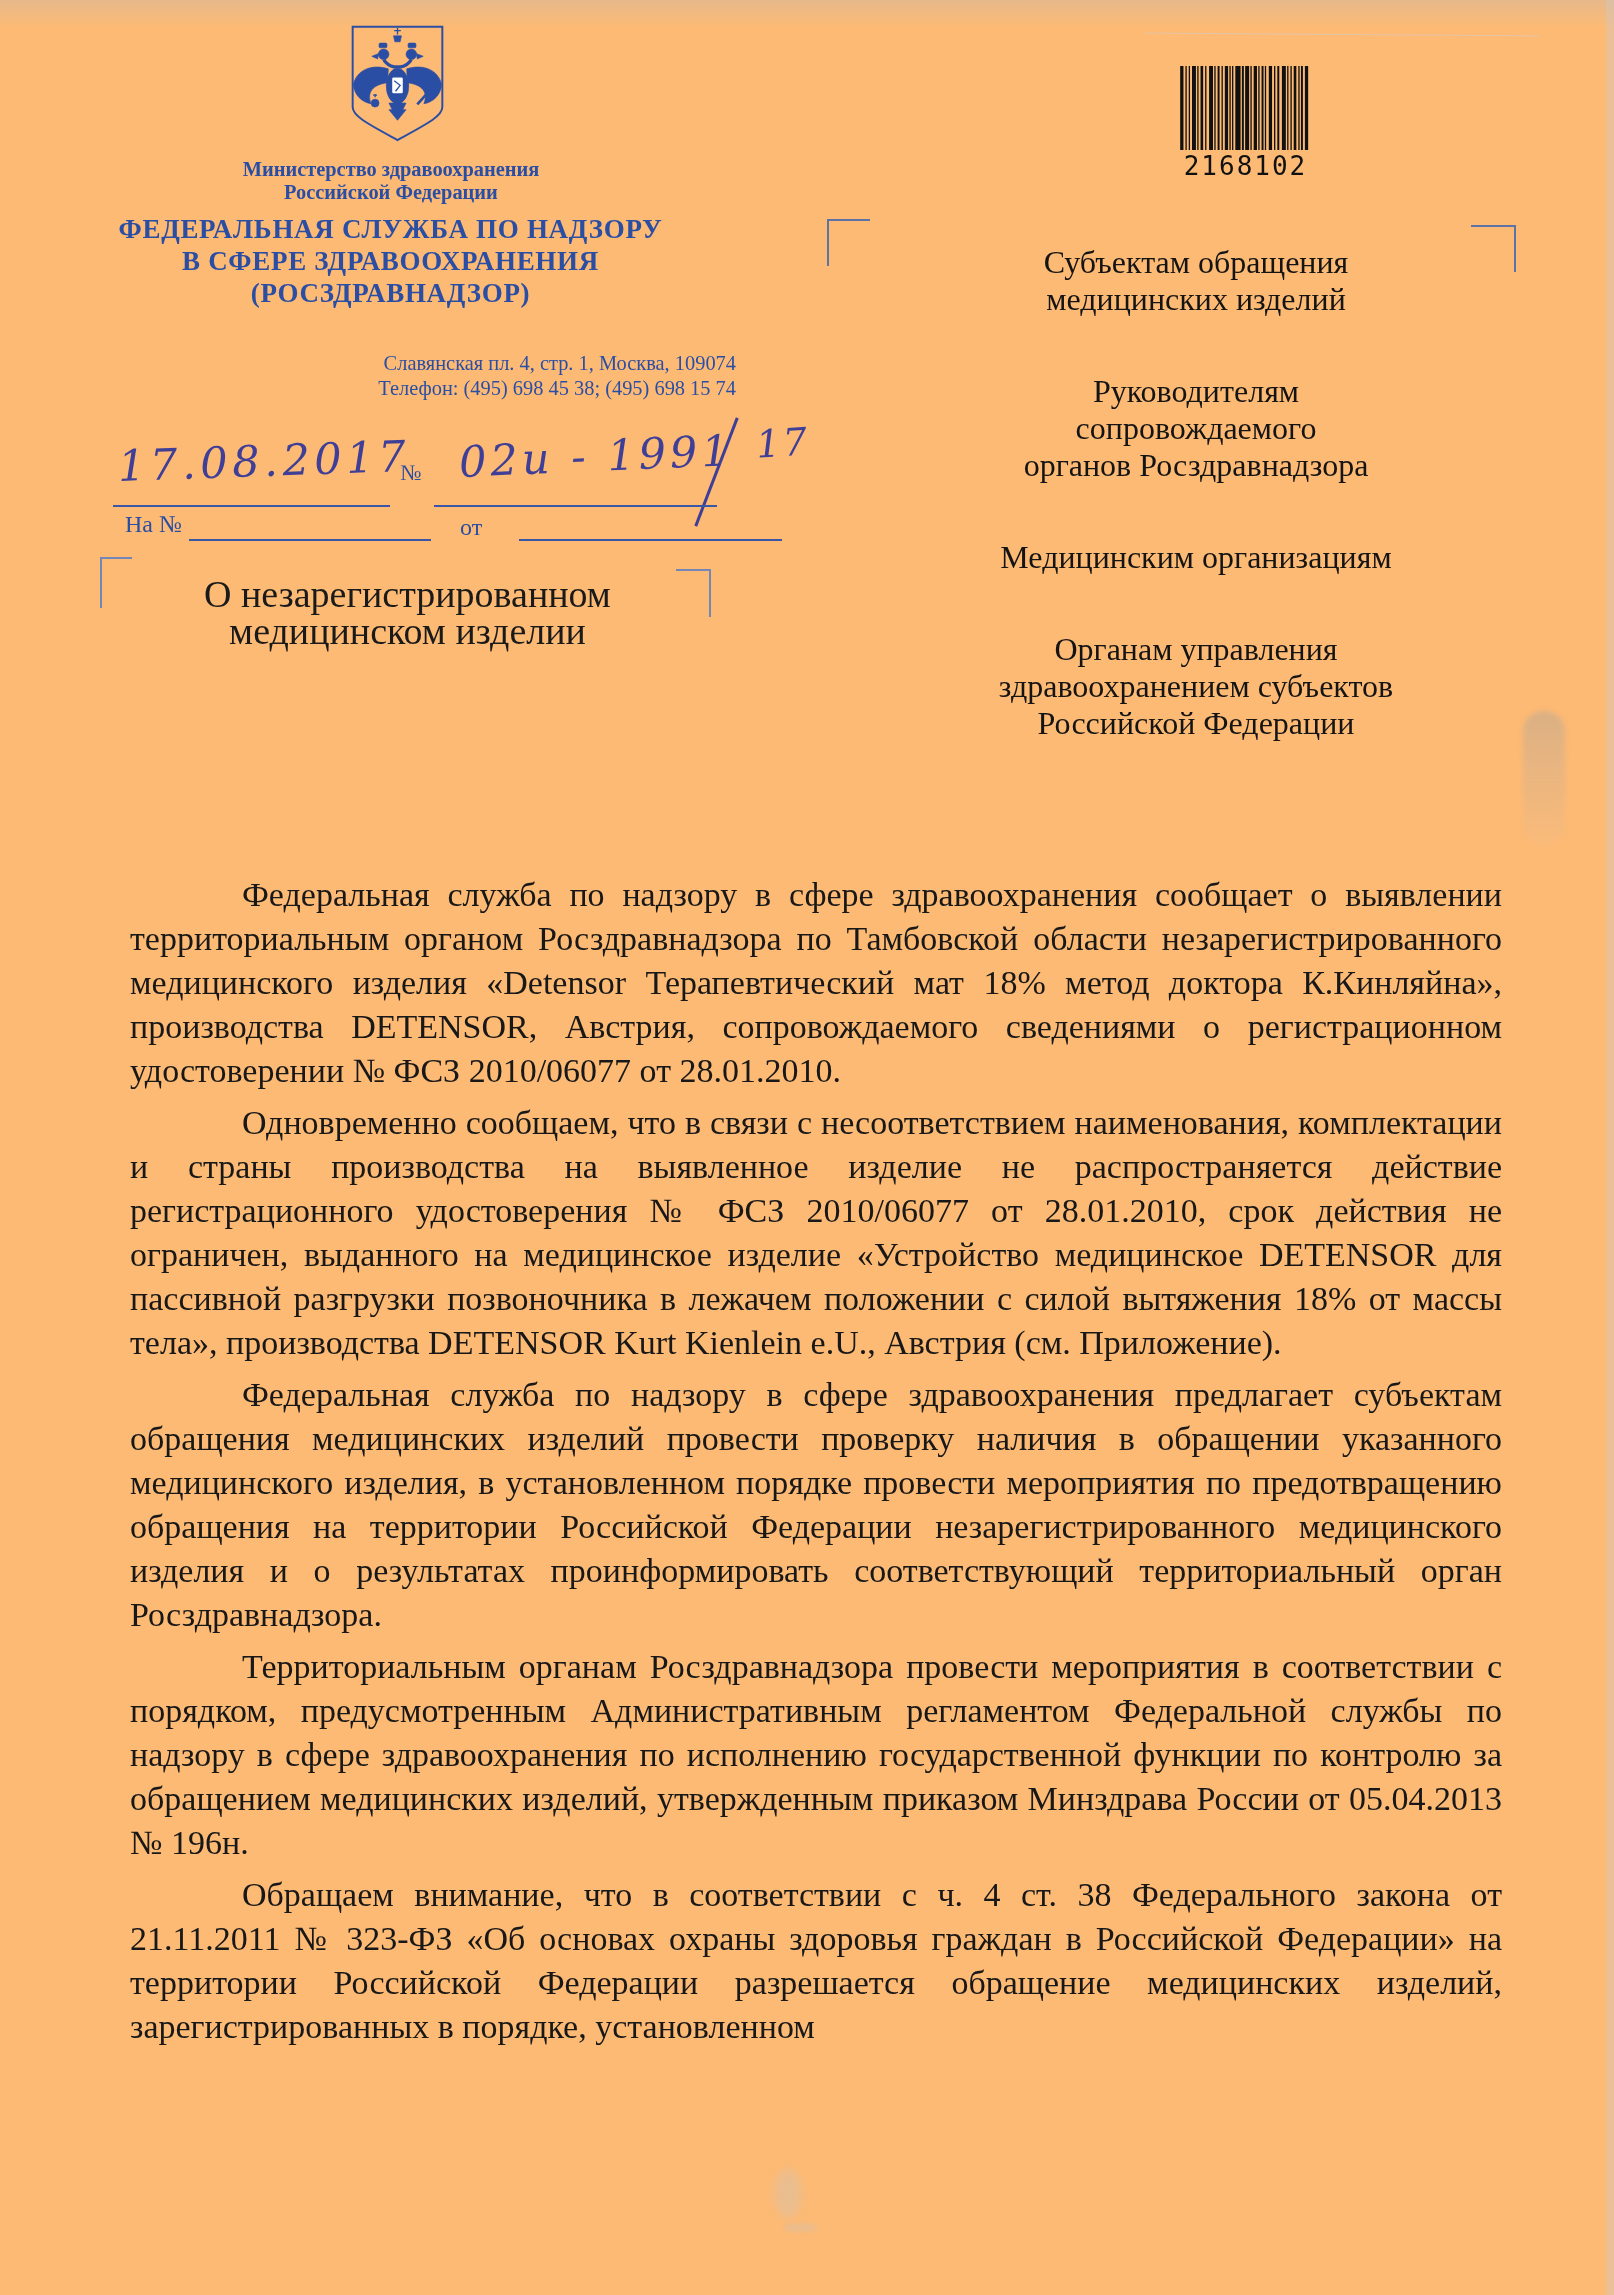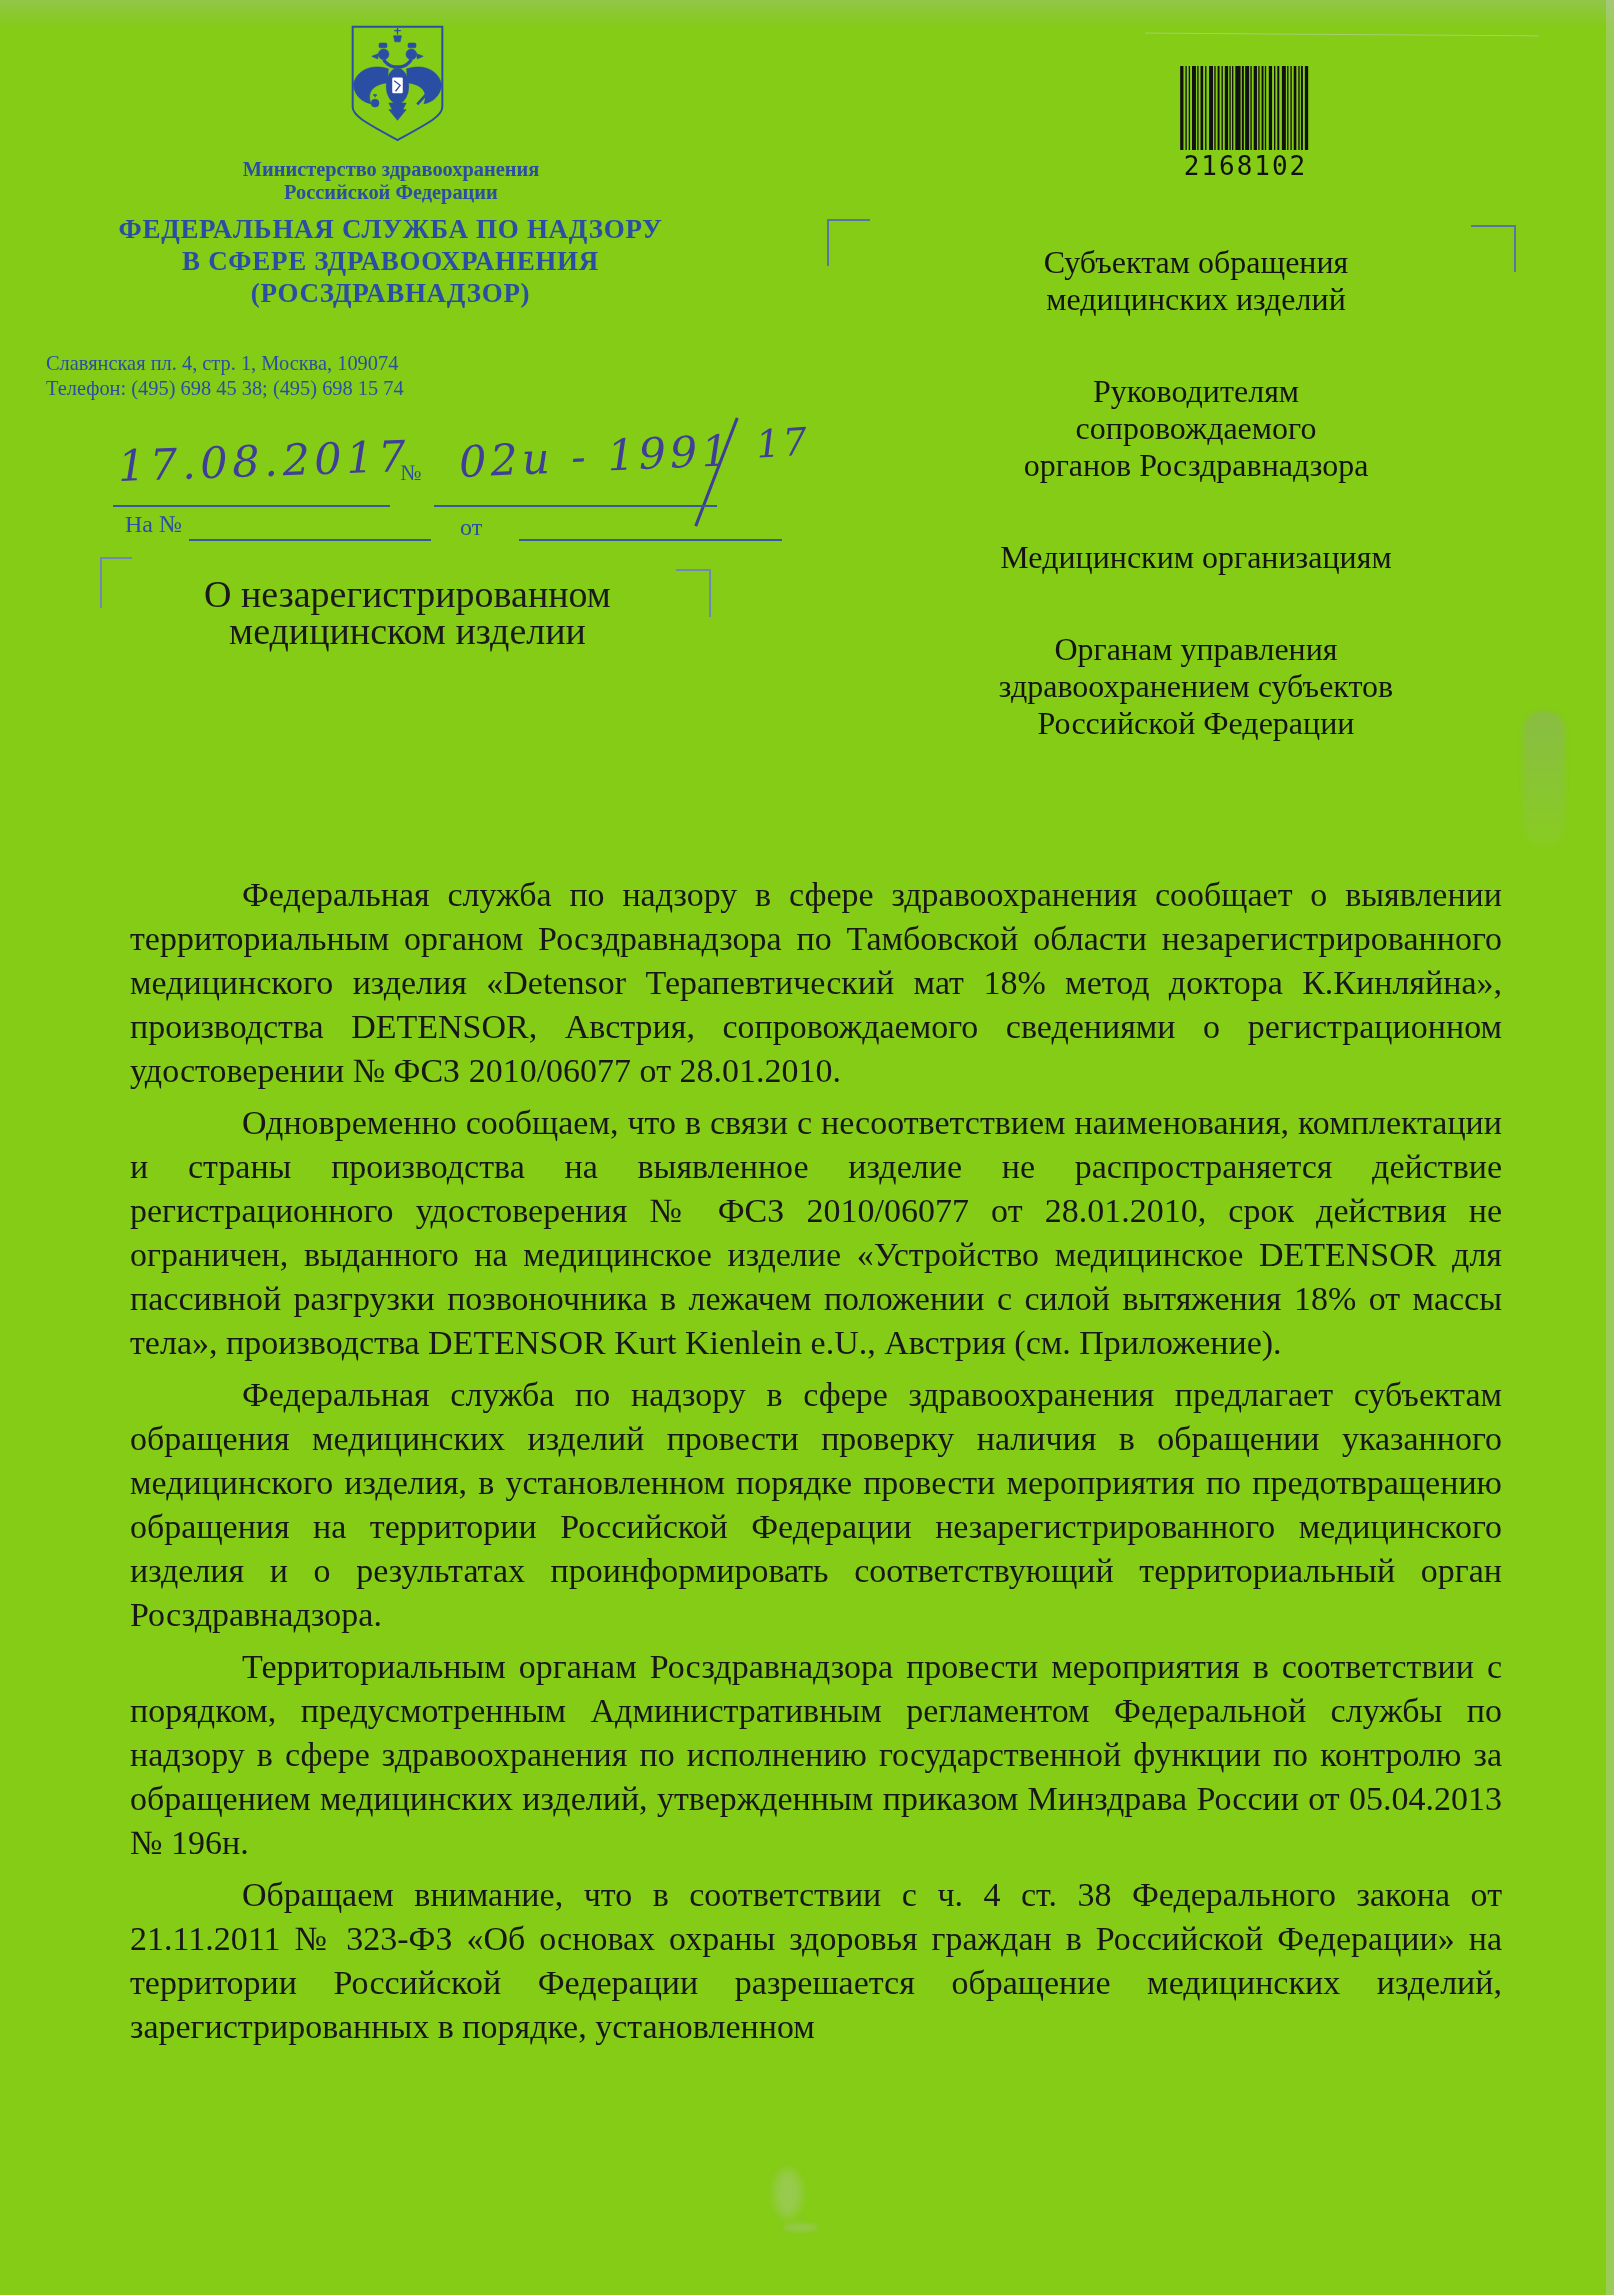--- a/index.html
+++ b/index.html
@@ -1,39 +1,39 @@
 <!DOCTYPE html>
 <html style="font-size:10.5px"><head>
 <meta charset="utf-8">
 <style>
   html,body{margin:0;padding:0;background:#e8e8e8;}
   .page{
     position:relative;
     width:1614px;
     height:2295px;
-    background:#84cc16;
+    background:#fdba74;
     font-family:"Liberation Serif", serif;
     overflow:hidden;
   }
   
   .art-top{position:absolute;left:0;top:0;width:1614px;height:28px;
     background:linear-gradient(to bottom, rgba(178,182,190,0.30), rgba(255,255,255,0));pointer-events:none;}
   .art-right-streak{position:absolute;left:1523px;top:711px;width:42px;height:135px;
     background:linear-gradient(to bottom, rgba(150,156,168,0.32), rgba(210,214,222,0.06));
     border-radius:20px;filter:blur(2.6px);}
   .art-edge{position:absolute;right:0;top:0;width:8px;height:2295px;background:rgba(200,204,212,0.35);}
   .art-smudge1{position:absolute;left:774px;top:2169px;width:28px;height:49px;background:rgba(196,200,206,0.30);border-radius:50%;filter:blur(4px);}
   .art-smudge2{position:absolute;left:783px;top:2223px;width:35px;height:9.2px;background:rgba(190,194,200,0.28);border-radius:50%;filter:blur(2px);}
   .art-label-edge{position:absolute;left:1145px;top:34px;width:394px;height:1.3px;background:rgba(205,208,214,0.5);transform:rotate(0.4deg);}
   .emblem{position:absolute;left:346px;top:24px;width:103px;height:120px;}
   .org-small{position:absolute;left:46px;top:158px;width:690px;text-align:center;
     font-weight:bold;font-size:20.4px;line-height:23px;color:#2b4ea5;}
   .org-big{position:absolute;left:26px;top:213px;width:729px;text-align:center;
     font-weight:bold;font-size:27px;line-height:32px;color:#2b4ea5;letter-spacing:0.7px;}
-  .addr{position:absolute;left:46px;top:351px;width:690px;text-align:left;
+  .addr{position:absolute;left:46px;top:351px;width:690px;text-align:right;
     font-size:20.4px;line-height:25px;color:#2b4ea5;}
 
   
   .hand{font-family:"DejaVu Serif", serif;font-style:italic;color:#403f97;}
   .hw-date{position:absolute;left:118px;top:436px;font-size:43px;letter-spacing:4.6px;transform:rotate(-2deg);white-space:nowrap;}
   .no-sign{position:absolute;left:400px;top:460px;font-size:22.3px;color:#2b4ea5;}
   .hw-num{position:absolute;left:459px;top:431px;font-size:43px;letter-spacing:4px;transform:rotate(-2.5deg);white-space:nowrap;}
   .hw-slash{position:absolute;left:715px;top:414px;height:116px;width:0;
     border-left:3.3px solid #403f97;transform:rotate(21deg);}
   .hw-suffix{position:absolute;left:756px;top:421px;font-size:38px;letter-spacing:2.6px;transform:rotate(-4deg);}

